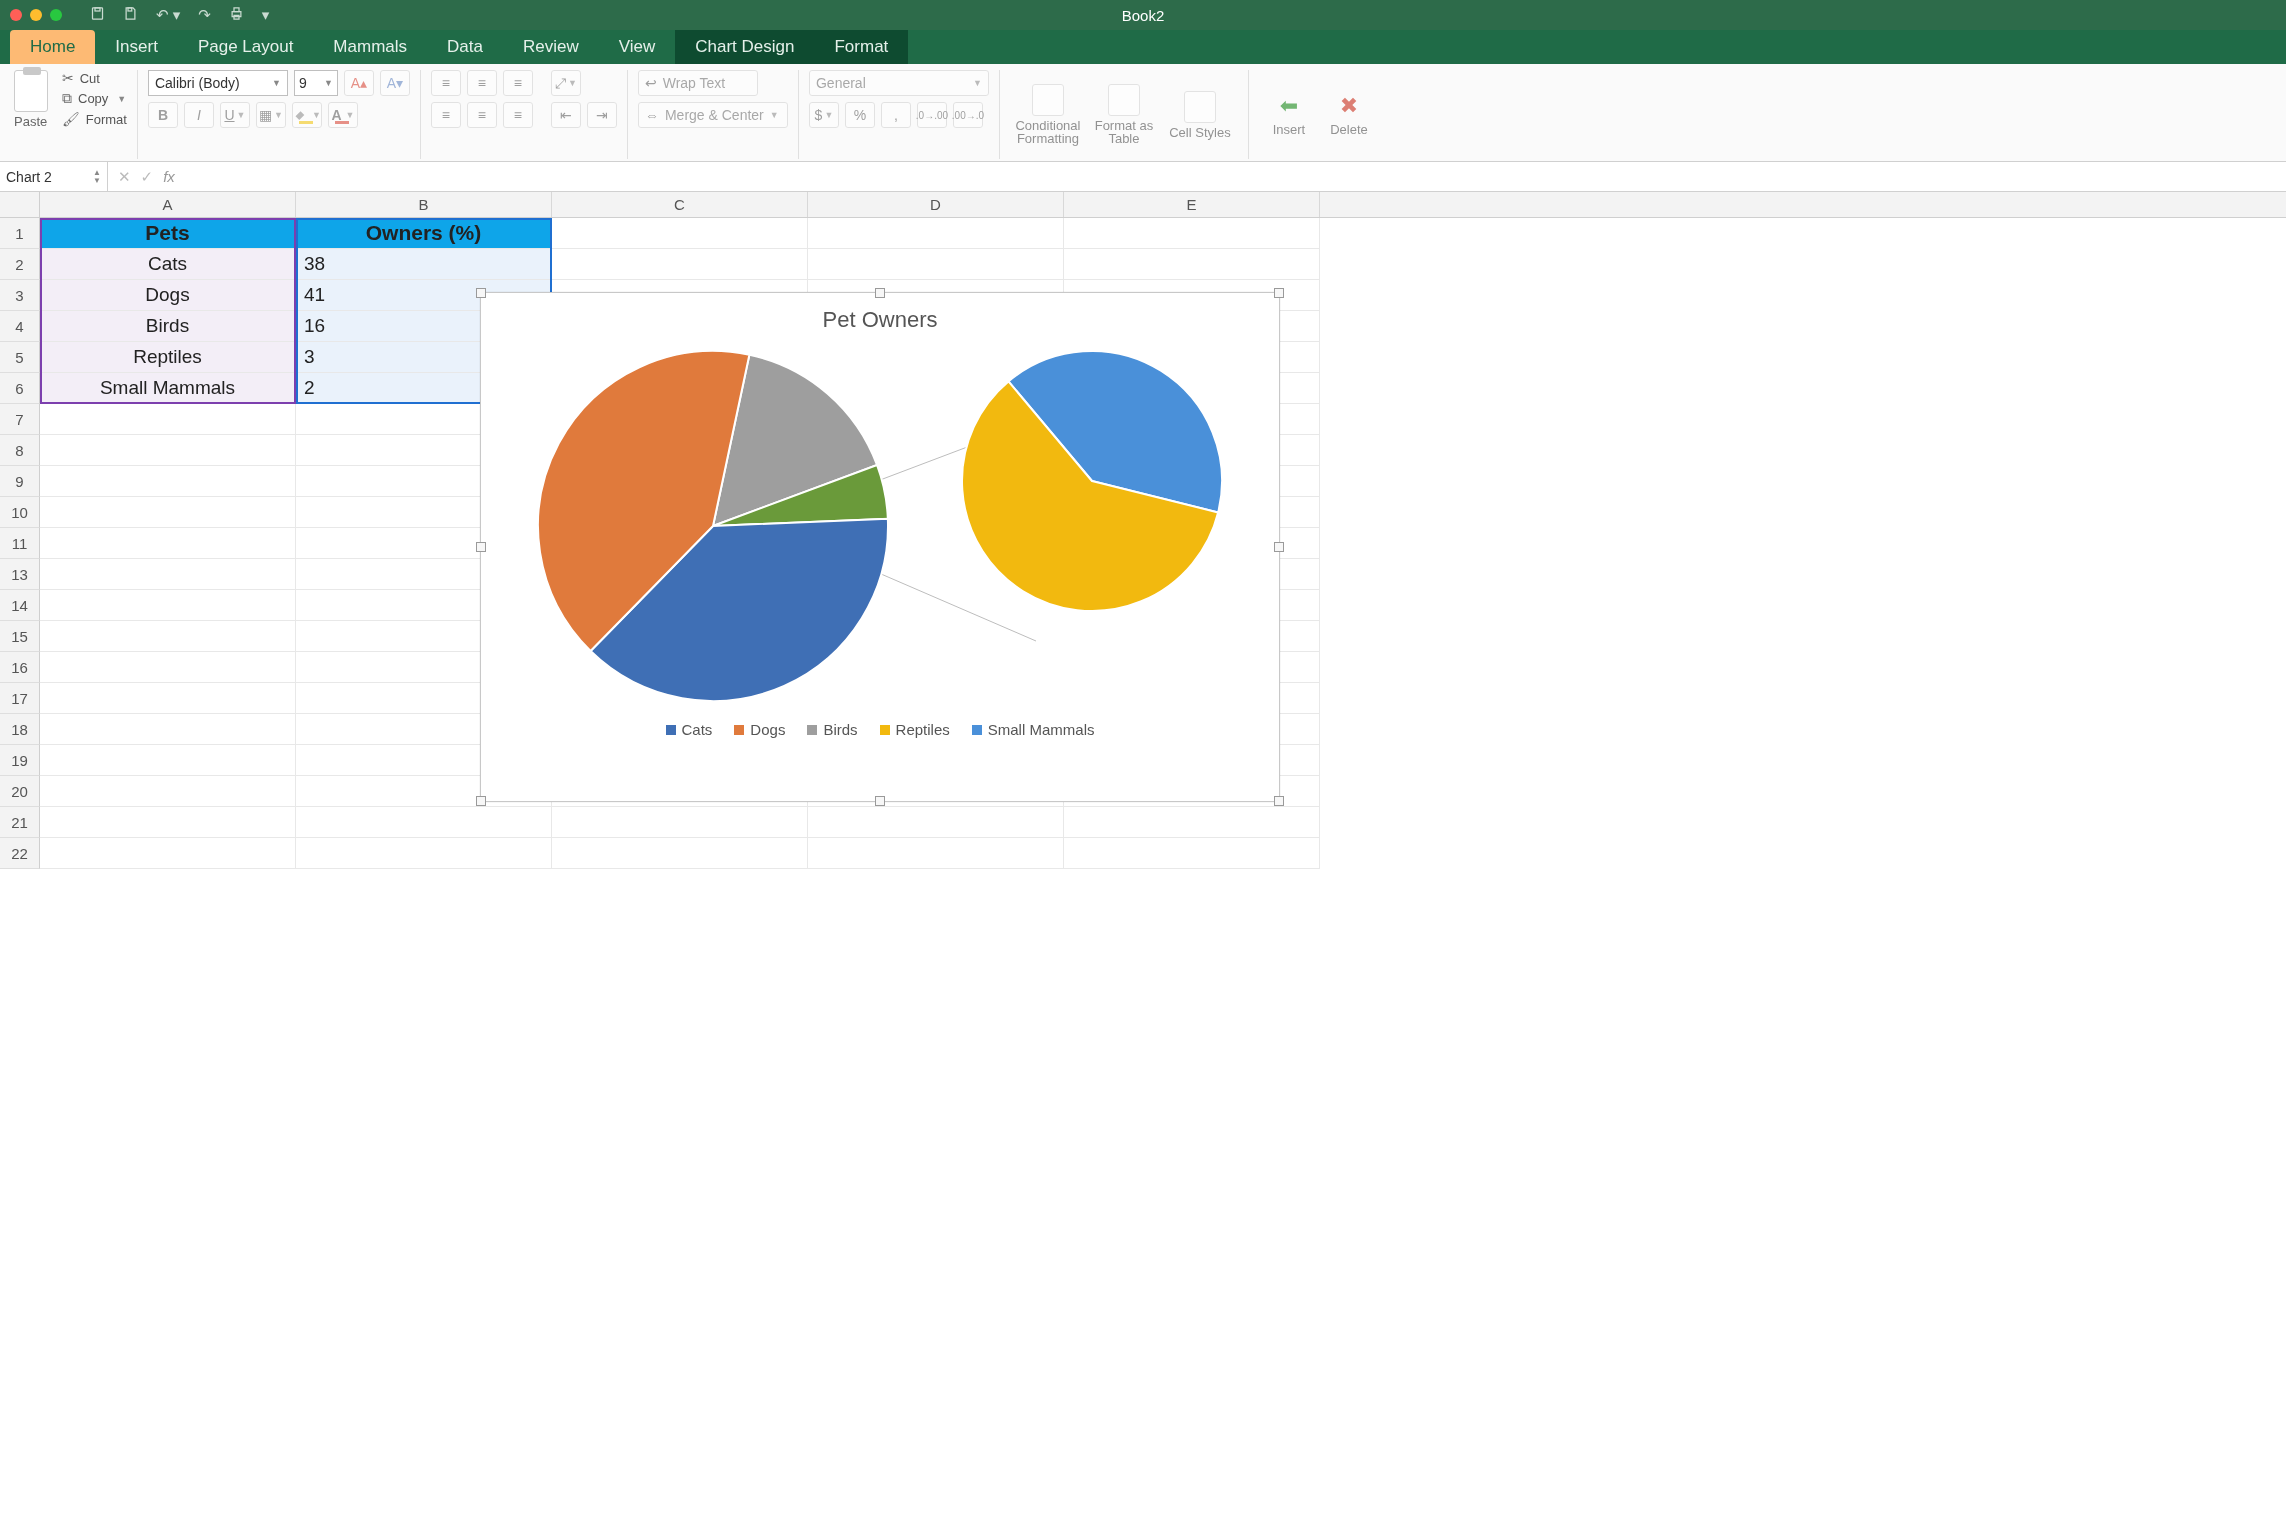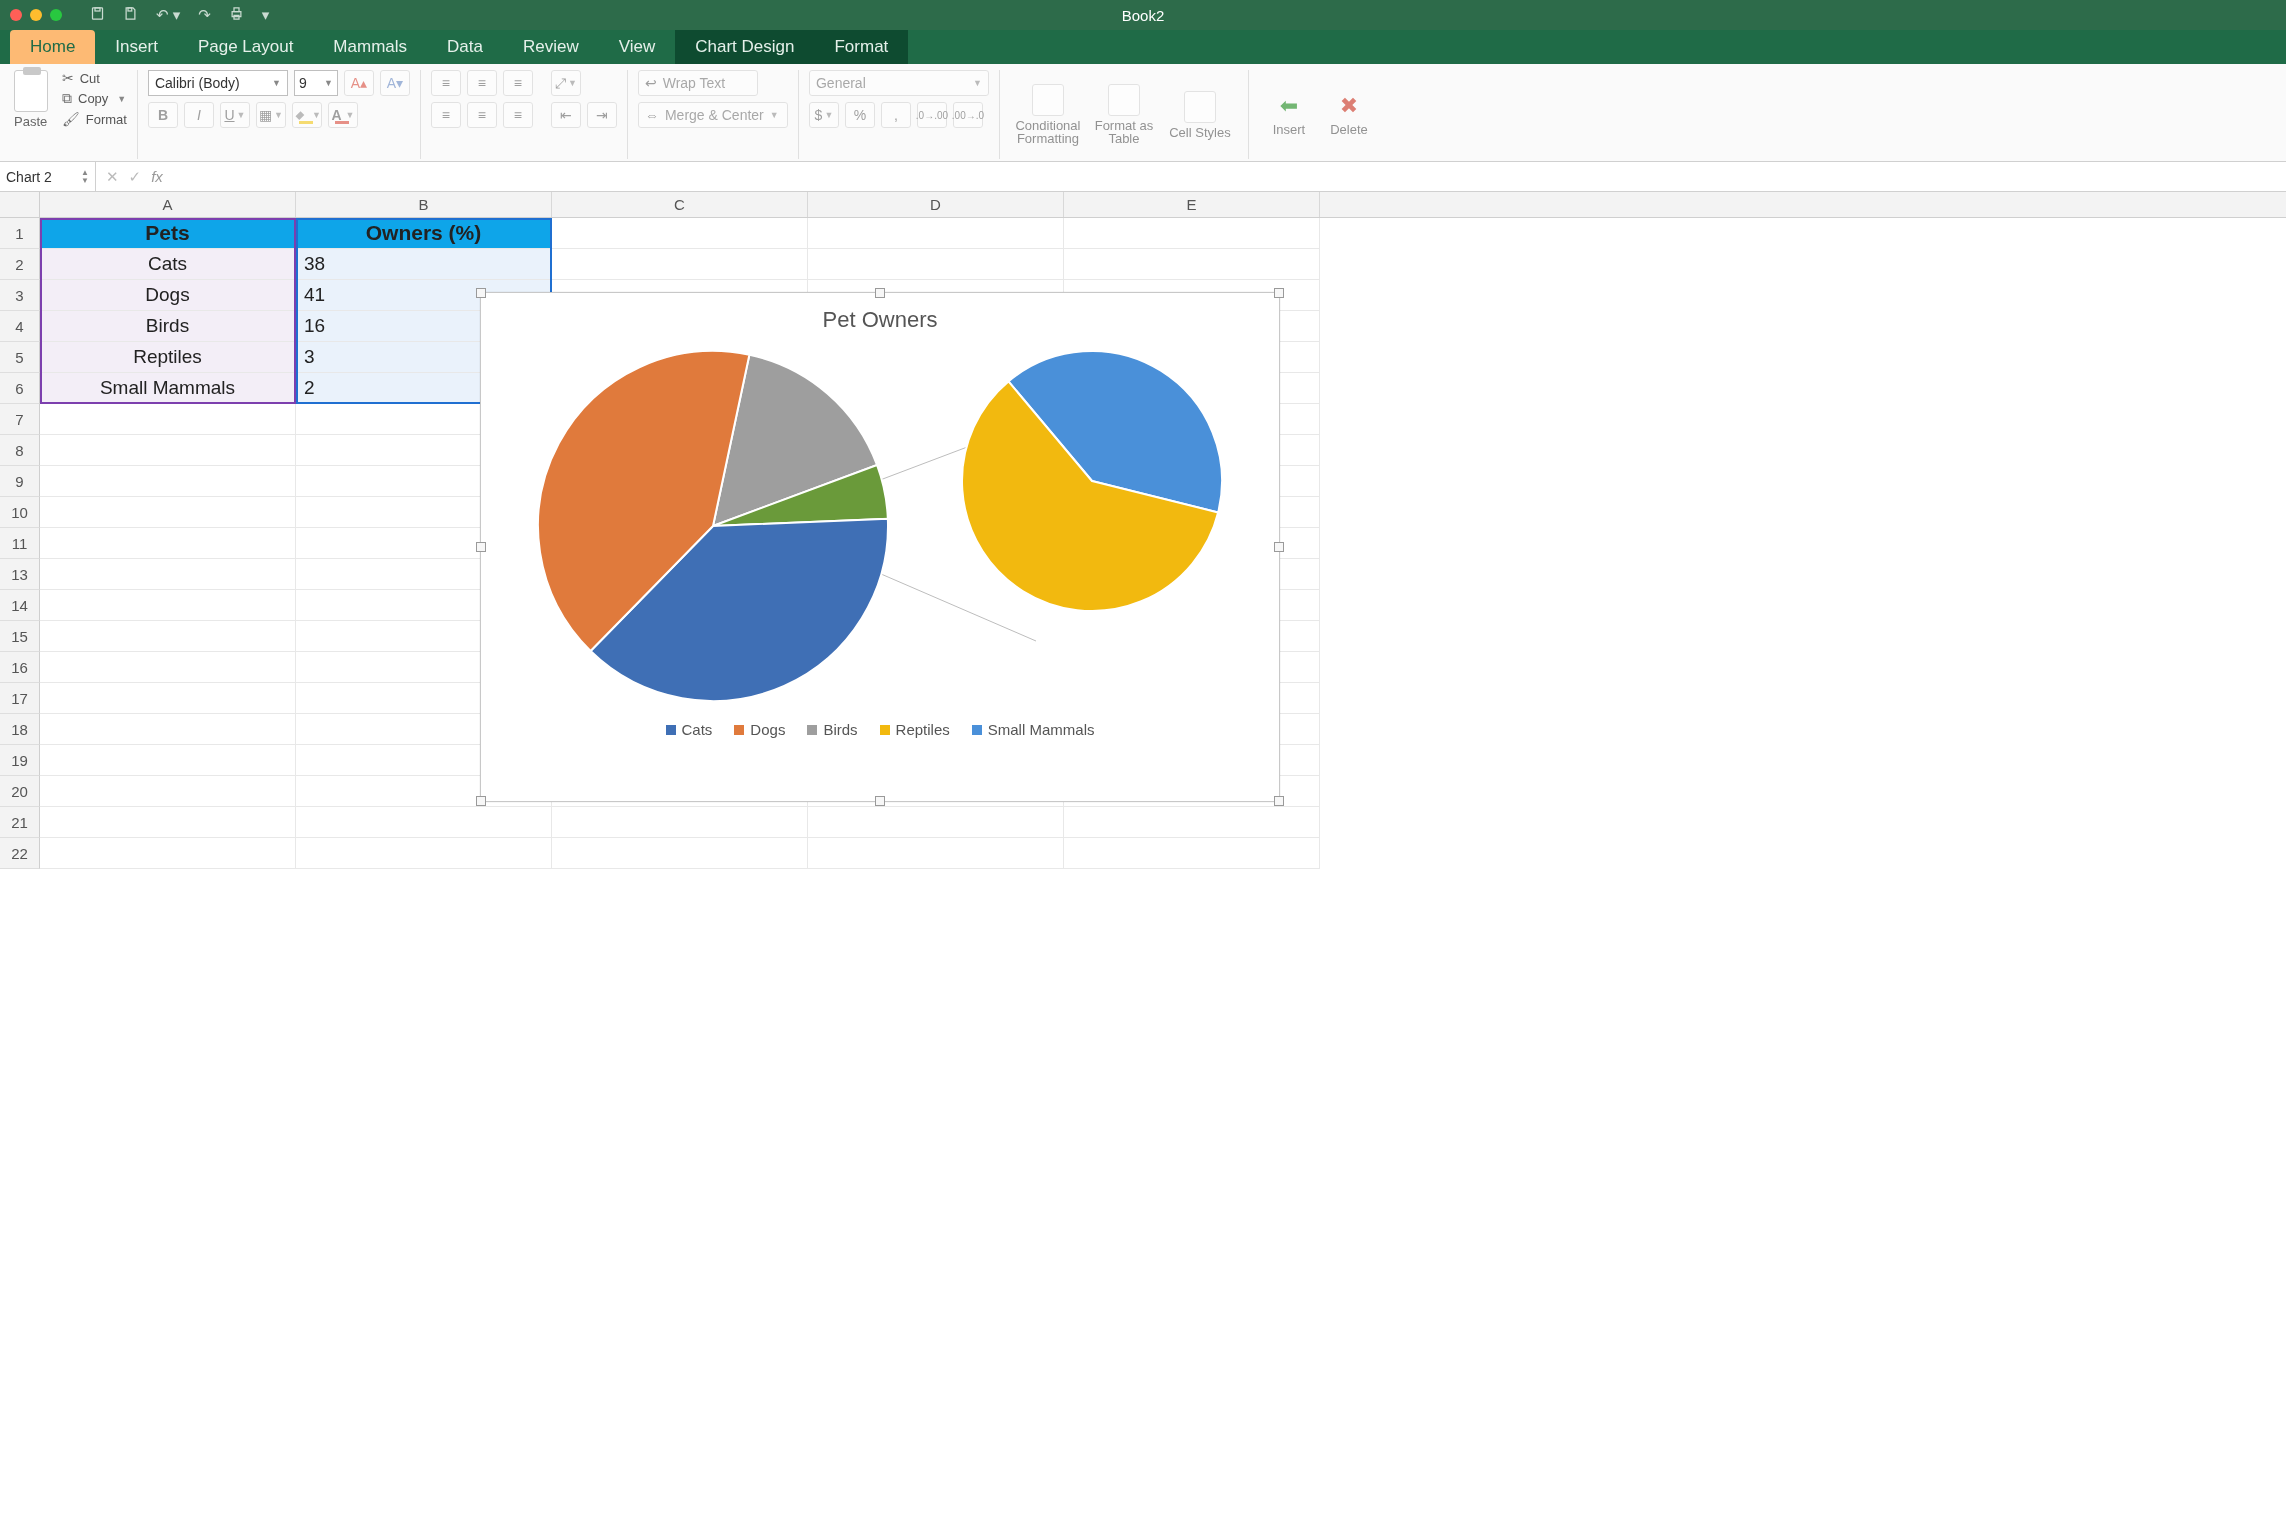--- a/index.html
+++ b/index.html
@@ -85,21 +85,21 @@
   .color-underline{height:3px; width:14px; background:#d63b2a; position:absolute; bottom:3px; left:6px;}
   .color-underline.y{background:#f2c200;}
   .rel{position:relative;}
   .lbl-inline{font-size:14px; color:#666;}
   
   .fbar {
     height:30px; border-bottom:1px solid #d0d0d0; display:flex; align-items:center;
     background:#fff;
   }
   .namebox {
-    width:96px; height:30px; border-right:1px solid #d0d0d0;
+    width:108px; height:30px; border-right:1px solid #d0d0d0;
     display:flex; align-items:center; padding:0 6px; font-size:14px; color:#333;
     justify-content:space-between;
   }
   .namebox .spinners{display:flex; flex-direction:column; font-size:8px; color:#888; line-height:8px;}
   .fbar-icons{display:flex; gap:10px; padding:0 10px; color:#bbb; font-size:15px;}
   .fx{font-style:italic; color:#9a9a9a; font-size:15px;}
   .formula-input{flex:1; height:100%; border:none; outline:none; font-size:14px; padding:0 6px;}
   
   .sheet { position:relative; }
   .colheads { display:flex; height:26px; border-bottom:1px solid #cfcfcf; background:#f3f3f3;}

